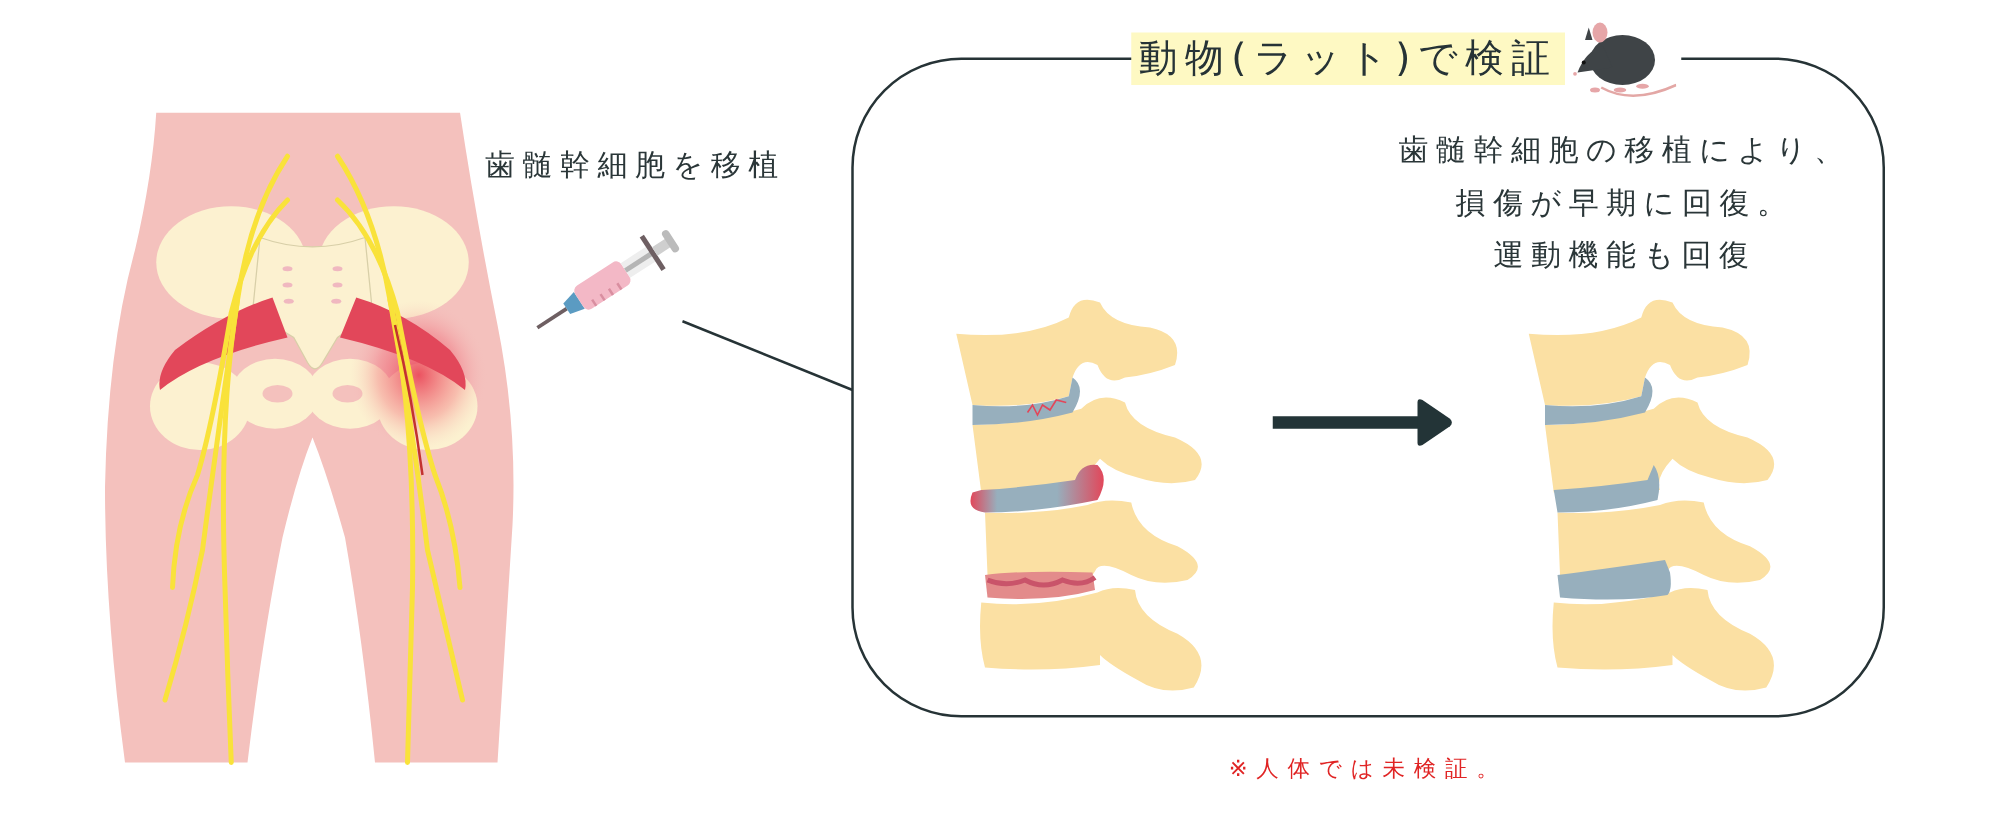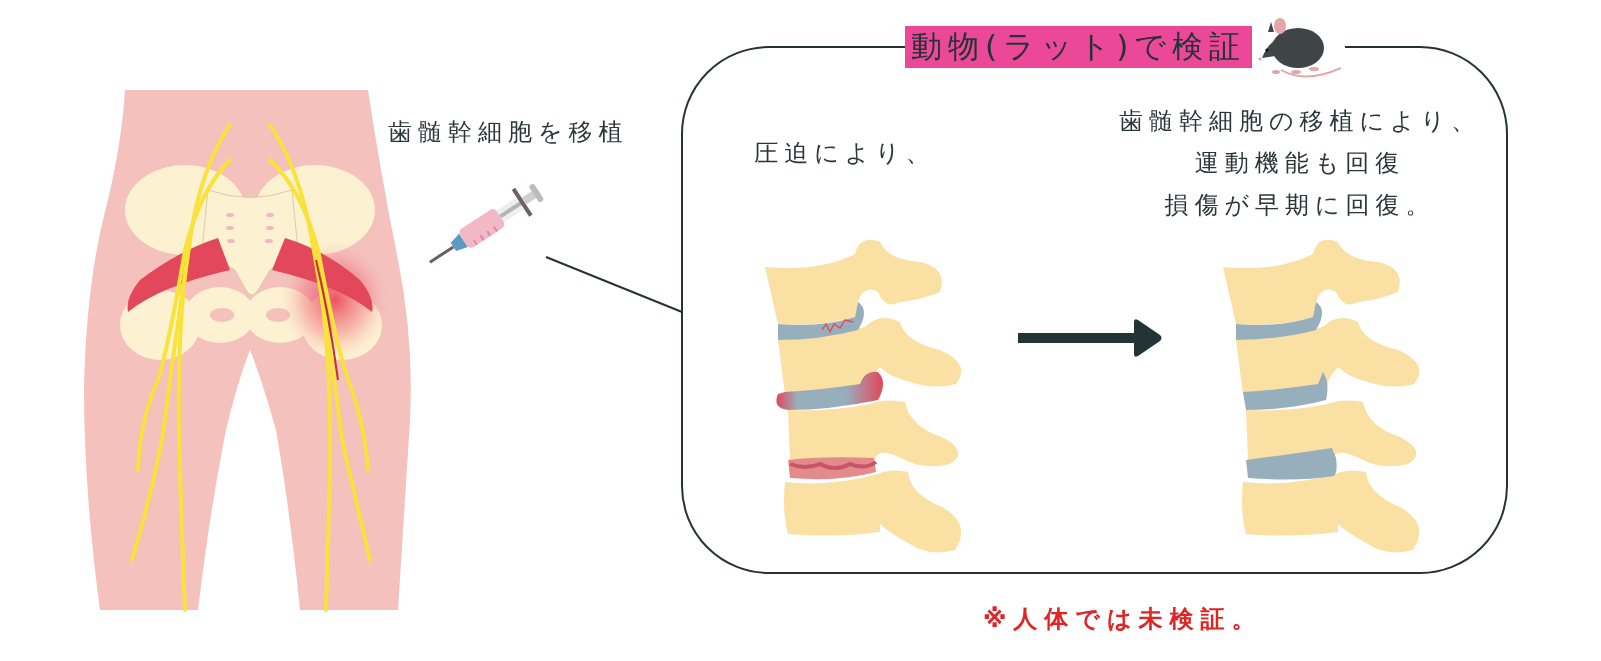--- a/index.html
+++ b/index.html
@@ -2,22 +2,22 @@
 <html><head>
   <meta charset="utf-8">
   <style>
     html, body { margin: 0; padding: 0; background: #ffffff; }
     body { width: 1601px; height: 661px; position: relative; overflow: hidden;
            font-family: "DejaVu Sans", sans-serif; color: #283537; }
     .abs { position: absolute; }
     svg { display: block; }
     .label { position: absolute; font-size: 24px; letter-spacing: 6px; color: #2a3638; white-space: nowrap; text-align: center; }
     .center { text-align: center; font-family: Liberation Serif, serif; }
-    .title { position: absolute; left: 905px; top: 26px; font-size: 31px; letter-spacing: 6px; color: #263336; white-space: nowrap; background: #ec4899; padding: 0 6px; }
-    .note { position: absolute; left: 983px; top: 603px; font-size: 24px; letter-spacing: 7px; color: #e02424; font-weight: bold; white-space: nowrap; }
+    .title { position: absolute; left: 905px; top: 26px; font-size: 31px; letter-spacing: 6px; color: #263336; white-space: nowrap; background: #fef9c3; padding: 0 6px; }
+    .note { position: absolute; left: 983px; top: 603px; font-size: 18px; letter-spacing: 7px; color: #e02424; font-weight: normal; white-space: nowrap; }
   </style>
 </head>
 <body>
 
 <div class="abs" style="left:80px;top:90px;">
   <svg width="340" height="525" viewBox="0 0 340 525">
     <defs>
       <radialGradient id="inflam" cx="0.5" cy="0.5" r="0.5">
         <stop offset="0" stop-color="#e8364c" stop-opacity="0.85"></stop>
         <stop offset="0.6" stop-color="#ef6070" stop-opacity="0.35"></stop>
@@ -107,27 +107,26 @@
     <circle cx="4" cy="45" r="1.5" fill="#e6a6a8"></circle>
     <g fill="#e6a6a8">
         <ellipse cx="20" cy="58" rx="4" ry="2"></ellipse>
         <ellipse cx="40" cy="58" rx="5" ry="2"></ellipse>
         <ellipse cx="58" cy="55" rx="5" ry="2"></ellipse>
       </g>
   </svg>
 </div>
 
 <div class="label center" style="left:720px;top:133px;width:250px;line-height:41px;">
-  <div>圧迫により、</div>
 </div>
 
 <div class="label center" style="left:1100px;top:100px;width:400px;line-height:42px;">
   <div>歯髄幹細胞の移植により、</div>
+  <div>損傷が早期に回復。</div>
   <div>運動機能も回復</div>
-  <div>損傷が早期に回復。</div>
 </div>
 
 <div class="abs" style="left:760px;top:232px;">
   <svg width="215" height="325" viewBox="0 0 215 325">
     <defs>
       <linearGradient id="herni" x1="0" x2="1">
         <stop offset="0" stop-color="#e2475a"></stop>
           <stop offset="0.2" stop-color="#97afbd"></stop>
         <stop offset="0.65" stop-color="#97afbd"></stop>
           <stop offset="1" stop-color="#e2475a"></stop>

